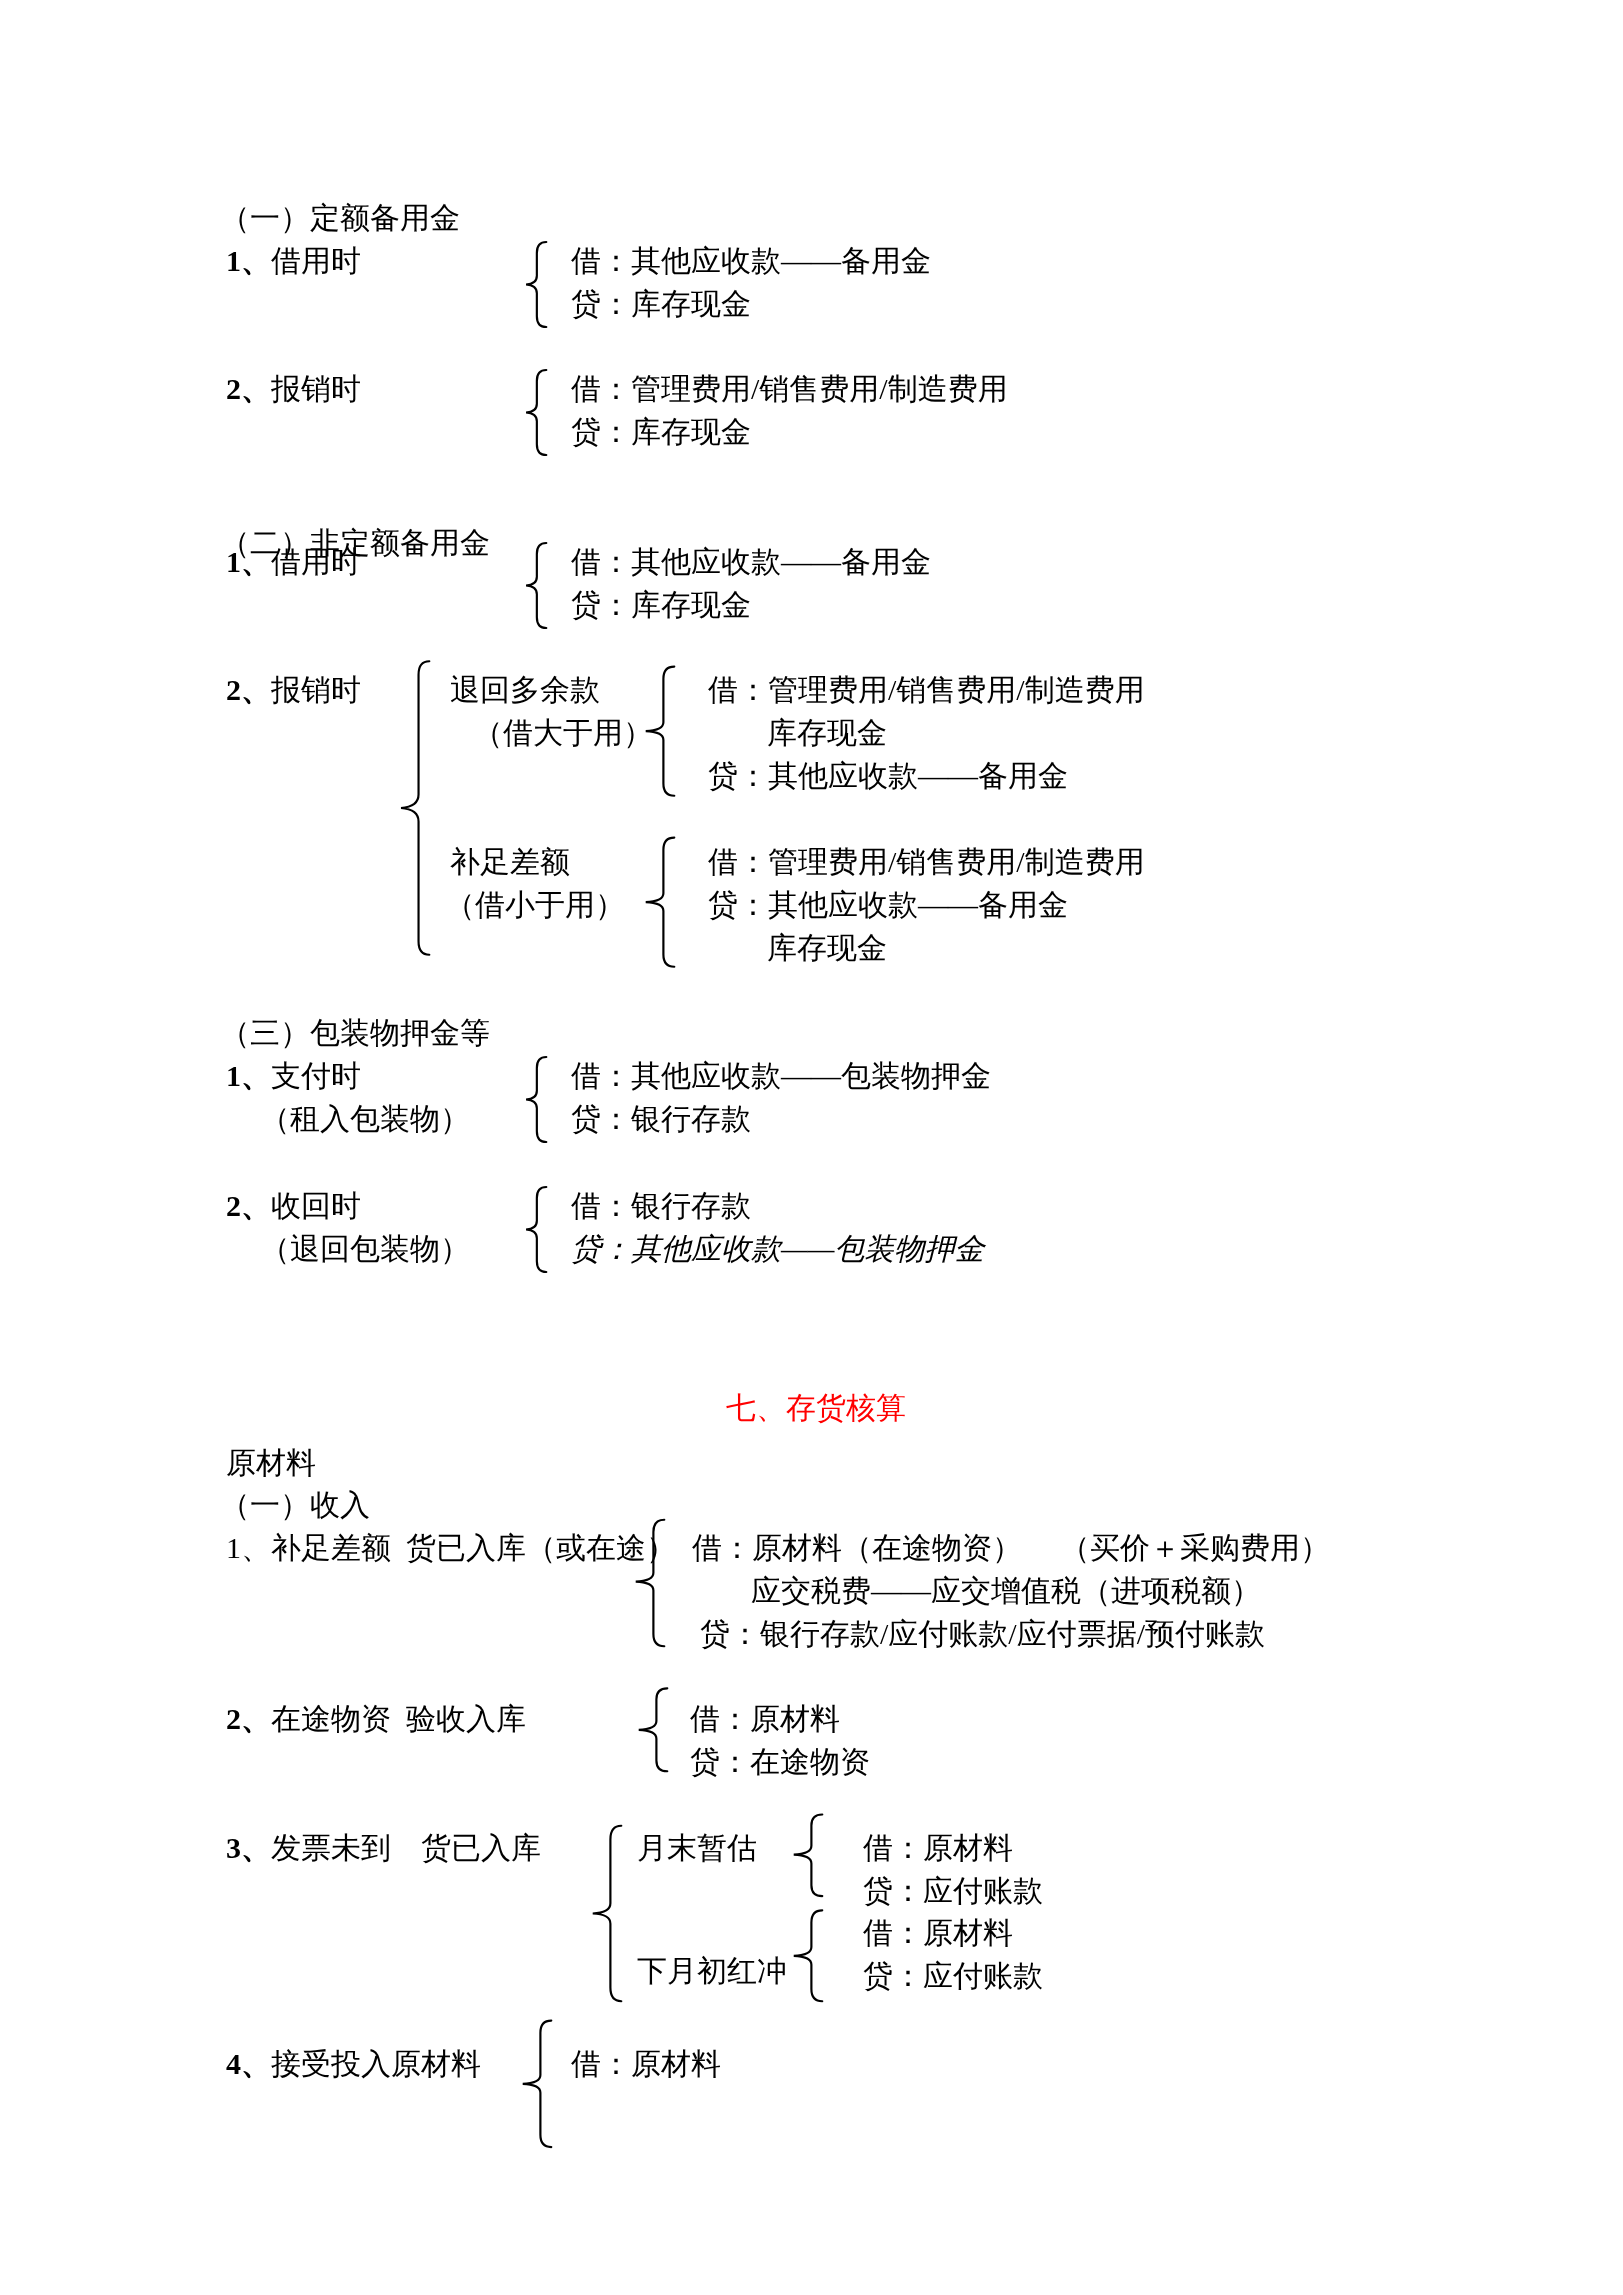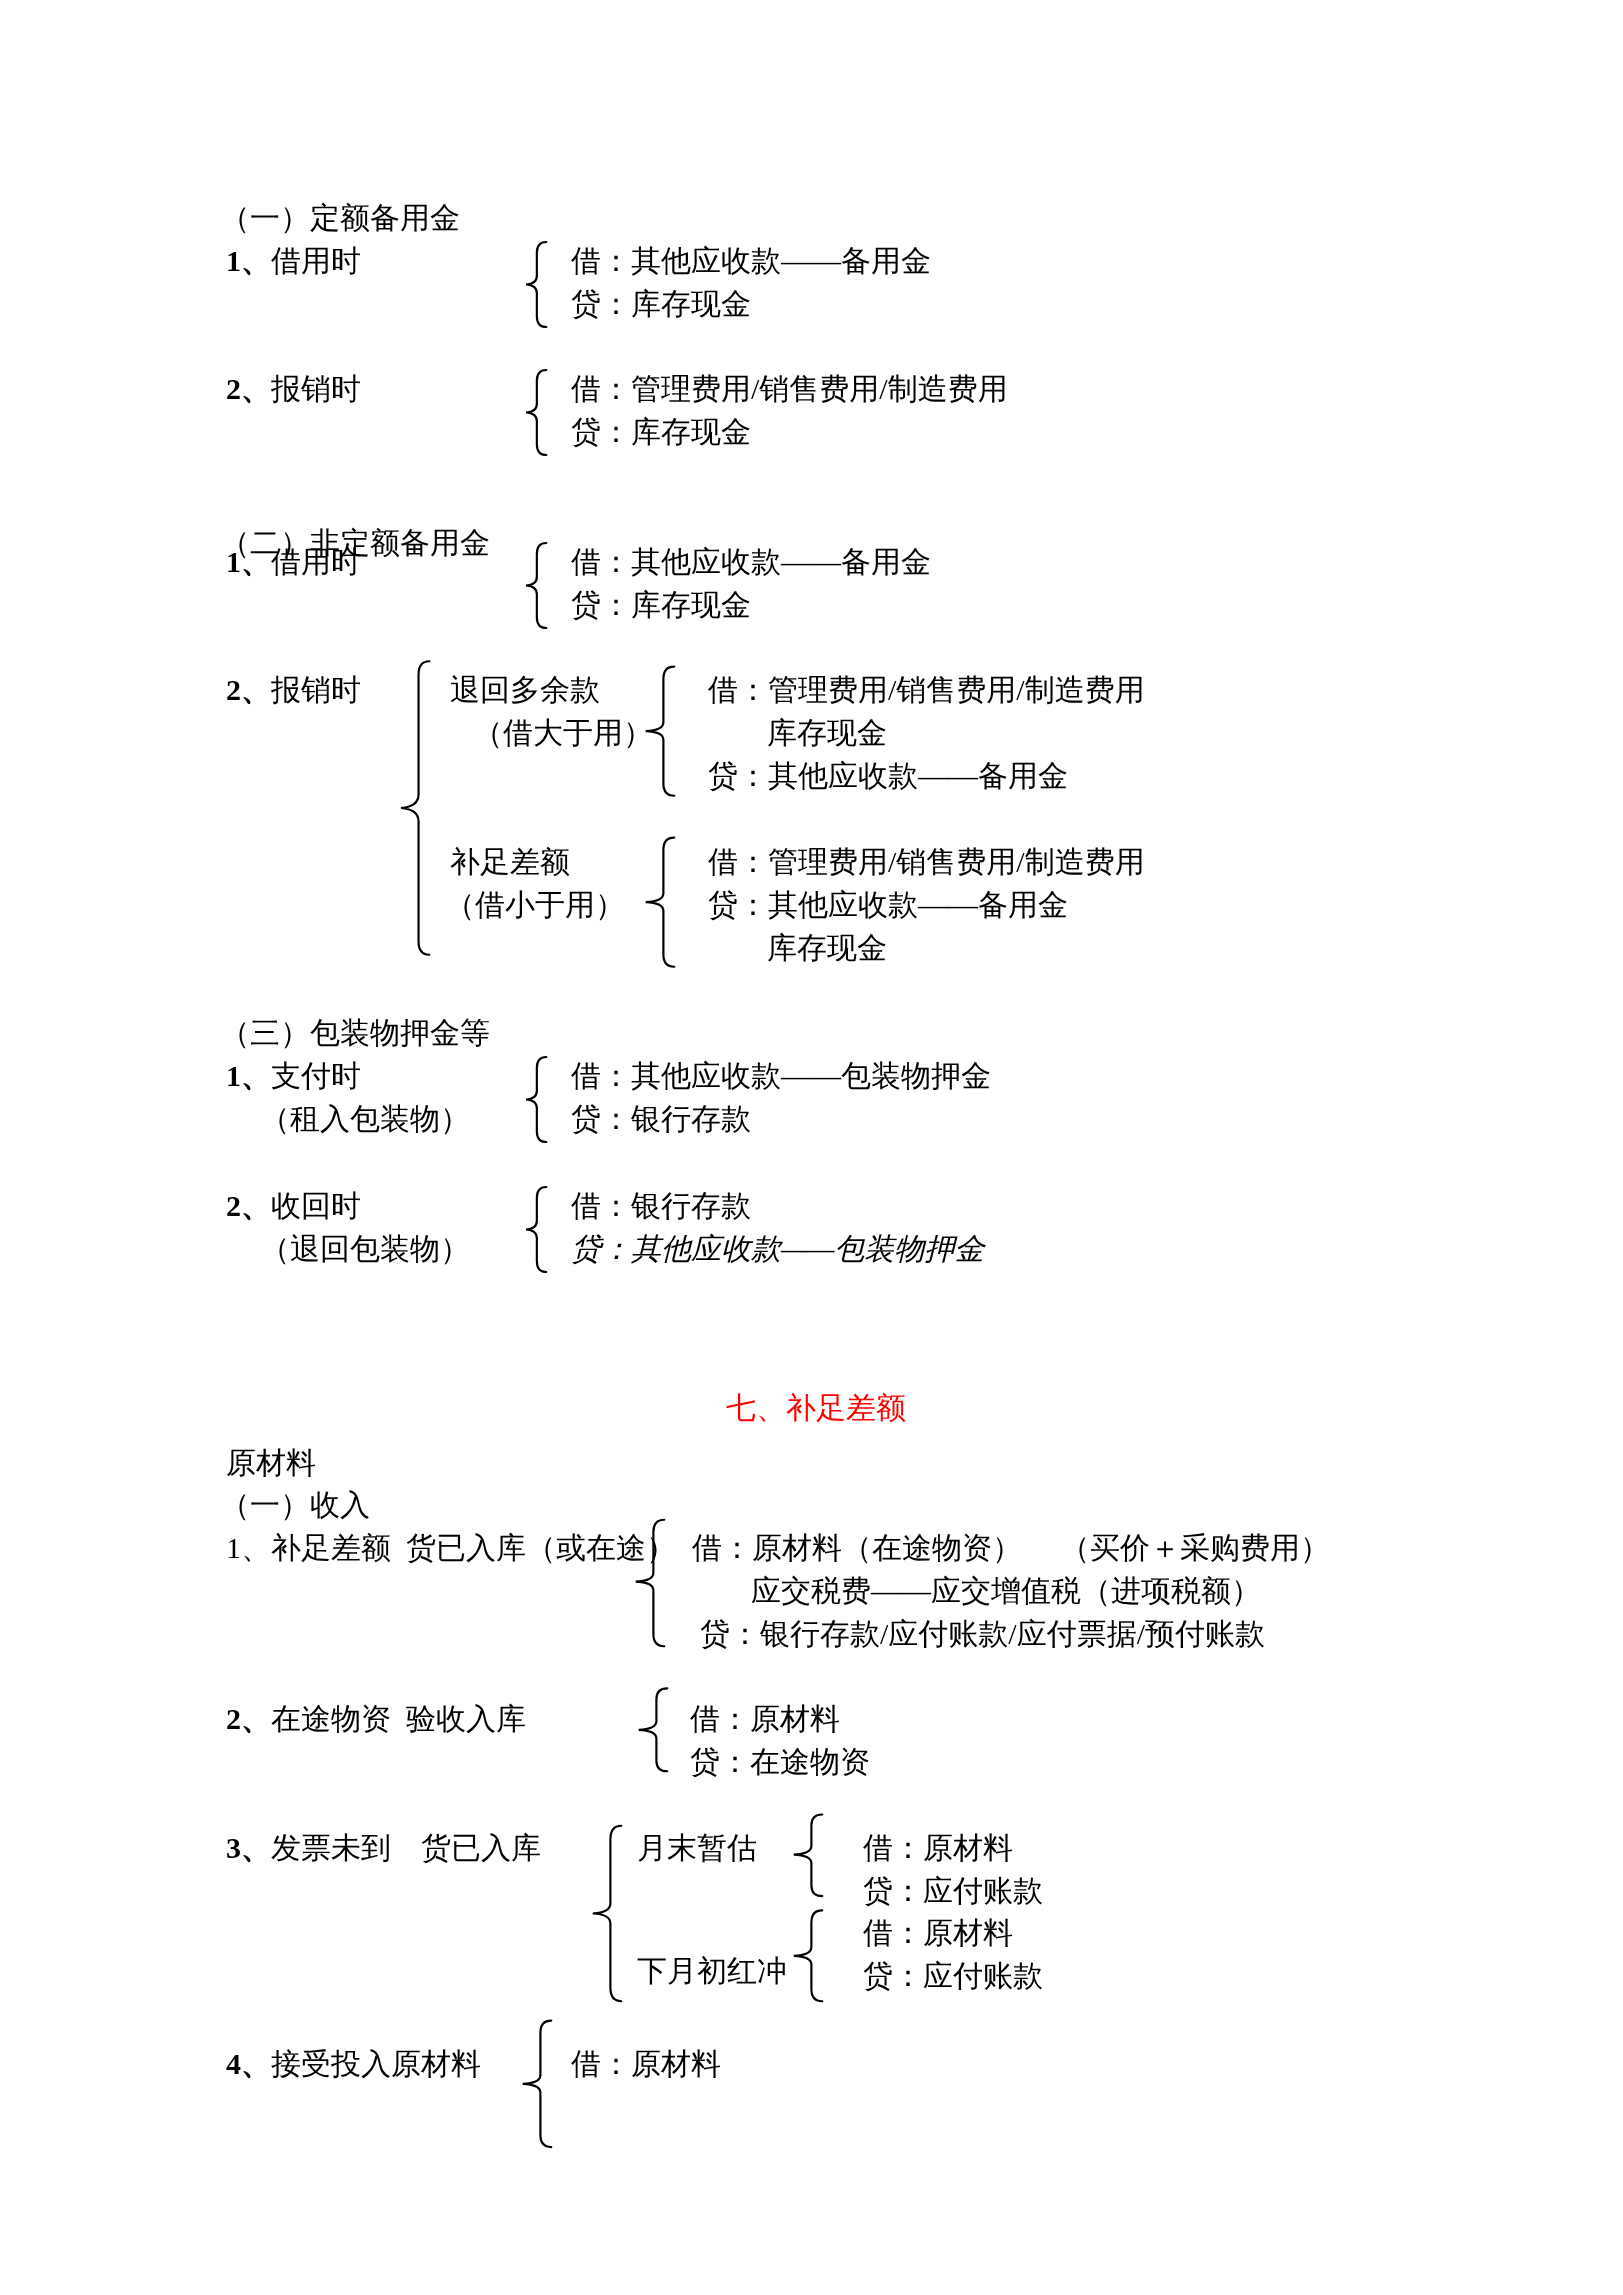--- a/index.html
+++ b/index.html
@@ -80,21 +80,21 @@
 
 <div class="t num" style="left:226px;top:1185px;">2、</div>
 <div class="t" style="left:271px;top:1185px;">收回时</div>
 <div class="t" style="left:260px;top:1228px;text-align:center;">（退回包装物）</div>
 <svg class="brace" style="left:522px;top:1185px;" width="27" height="89" viewBox="0 0 40 130">
     <path d="M36 2 Q22 2 22 18 L22 52 Q22 64 6 65 Q22 66 22 78 L22 112 Q22 128 36 128"></path>
   </svg>
 <div class="t" style="left:571px;top:1185px;">借：银行存款</div>
 <div class="t" style="left:571px;top:1228px;font-style:italic;">贷：其他应收款——包装物押金</div>
 
-<div class="t red" style="left:726px;top:1387px;">七、补足差额</div>
+<div class="t red" style="left:726px;top:1387px;">七、存货核算</div>
 <div class="t" style="left:226px;top:1442px;">原材料</div>
 <div class="t" style="left:220px;top:1484px;">（一）收入</div>
 
 <div class="t" style="left:226px;top:1527px;">1、</div>
 <div class="t" style="left:271px;top:1527px;">补足差额  货已入库（或在途）</div>
 <svg class="brace" style="left:633px;top:1518px;" width="34" height="130" viewBox="0 0 50 190">
     <path d="M46 2 Q30 2 30 20 L30 80 Q30 92 4 93 Q30 94 30 106 L30 170 Q30 188 46 188"></path>
   </svg>
 <div class="t" style="left:692px;top:1527px;">借：原材料（在途物资）</div>
 <div class="t" style="left:1060px;top:1527px;">（买价＋采购费用）</div>

